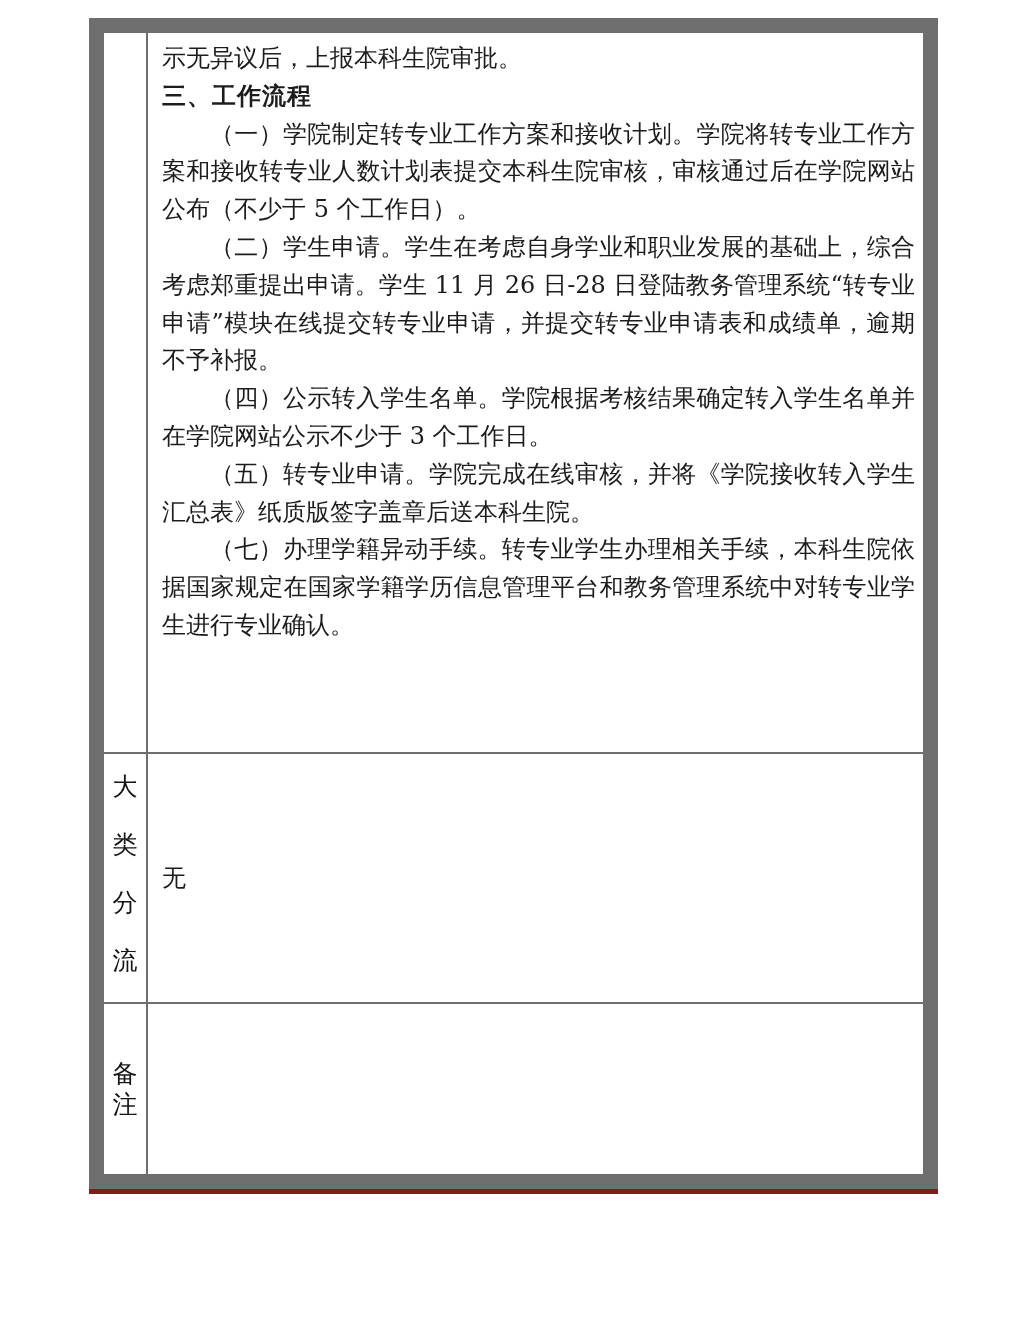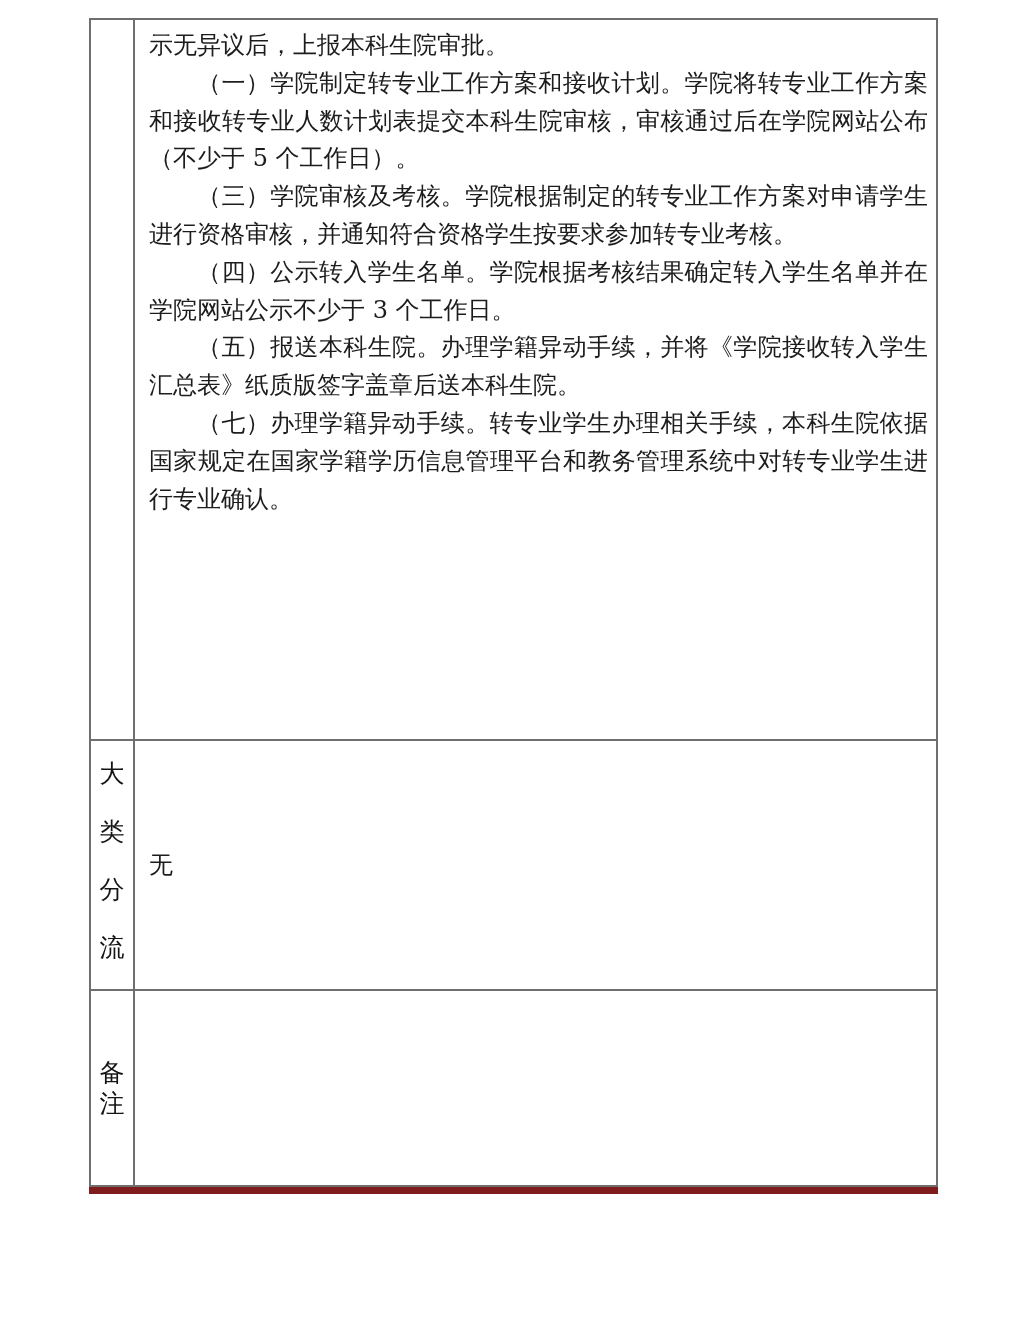--- a/index.html
+++ b/index.html
@@ -23,23 +23,23 @@
     position: absolute;
     left: 89px;
     top: 18px;
     width: 849px;
     height: 1176px;
     background: #6e6e6e; 
     display: grid;
     grid-template-columns: 42px 1fr;
     grid-template-rows: 719px 248px 1fr;
     gap: 2px;
-    padding: 2px;
+    padding: 15px;
     box-sizing: border-box;
-    border-bottom: 7px solid #7f1d1d;
+    border-bottom: 5px solid #7f1d1d;
   }
   .cell {
     background: #ffffff;
     box-sizing: border-box;
     overflow: hidden;
   }
   
   .content-cell {
     padding: 7px 8px 0 14px;
     font-size: 24px;
@@ -87,24 +87,25 @@
 </style>
 </head>
 <body>
 
 <div class="page">
   <div class="doc-table">
 
     <div class="cell empty-cell"></div>
     <div class="cell content-cell">
       <p class="no-indent">示无异议后，上报本科生院审批。</p>
+      <p class="flow-heading">三、工作流程</p>
       <p>（一）学院制定转专业工作方案和接收计划。学院将转专业工作方案和接收转专业人数计划表提交本科生院审核，审核通过后在学院网站公布（不少于 5 个工作日）。</p>
-      <p>（三）学院审核及考核。学院根据制定的转专业工作方案对申请学生进行资格审核，并通知符合资格学生按要求参加转专业考核。</p>
+      <p>（二）学生申请。学生在考虑自身学业和职业发展的基础上，综合考虑郑重提出申请。学生 11 月 26 日-28 日登陆教务管理系统“转专业申请”模块在线提交转专业申请，并提交转专业申请表和成绩单，逾期不予补报。</p>
       <p>（四）公示转入学生名单。学院根据考核结果确定转入学生名单并在学院网站公示不少于 3 个工作日。</p>
-      <p>（五）报送本科生院。办理学籍异动手续，并将《学院接收转入学生汇总表》纸质版签字盖章后送本科生院。</p>
+      <p>（五）转专业申请。学院完成在线审核，并将《学院接收转入学生汇总表》纸质版签字盖章后送本科生院。</p>
       <p>（七）办理学籍异动手续。转专业学生办理相关手续，本科生院依据国家规定在国家学籍学历信息管理平台和教务管理系统中对转专业学生进行专业确认。</p>
     </div>
 
     <div class="cell label-cell dalei">
       <span>大</span>
       <span>类</span>
       <span>分</span>
       <span>流</span>
     </div>
     <div class="cell value-cell">

